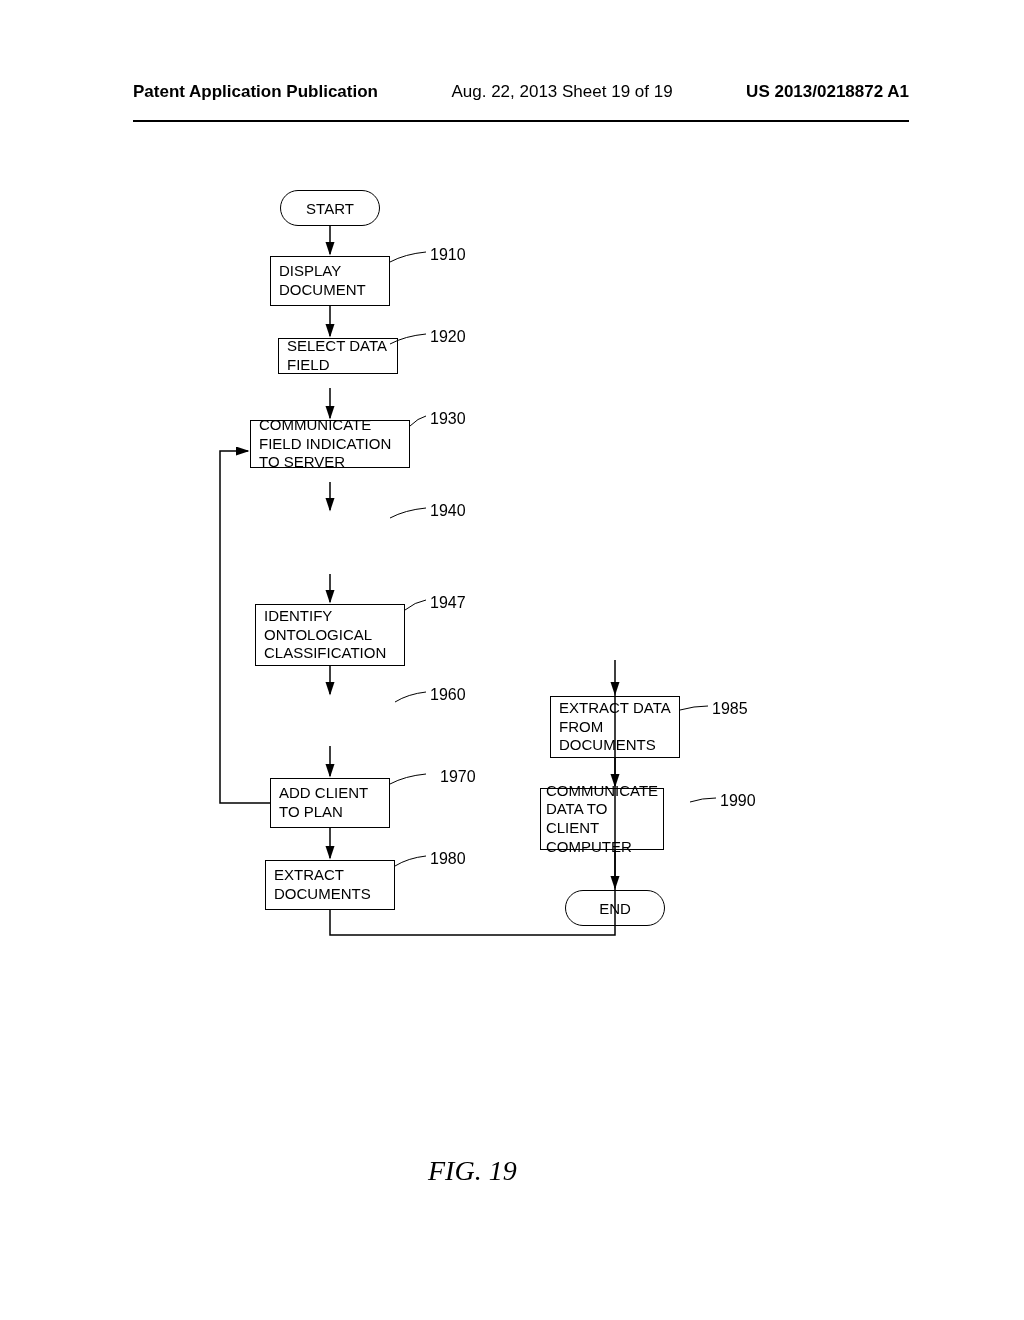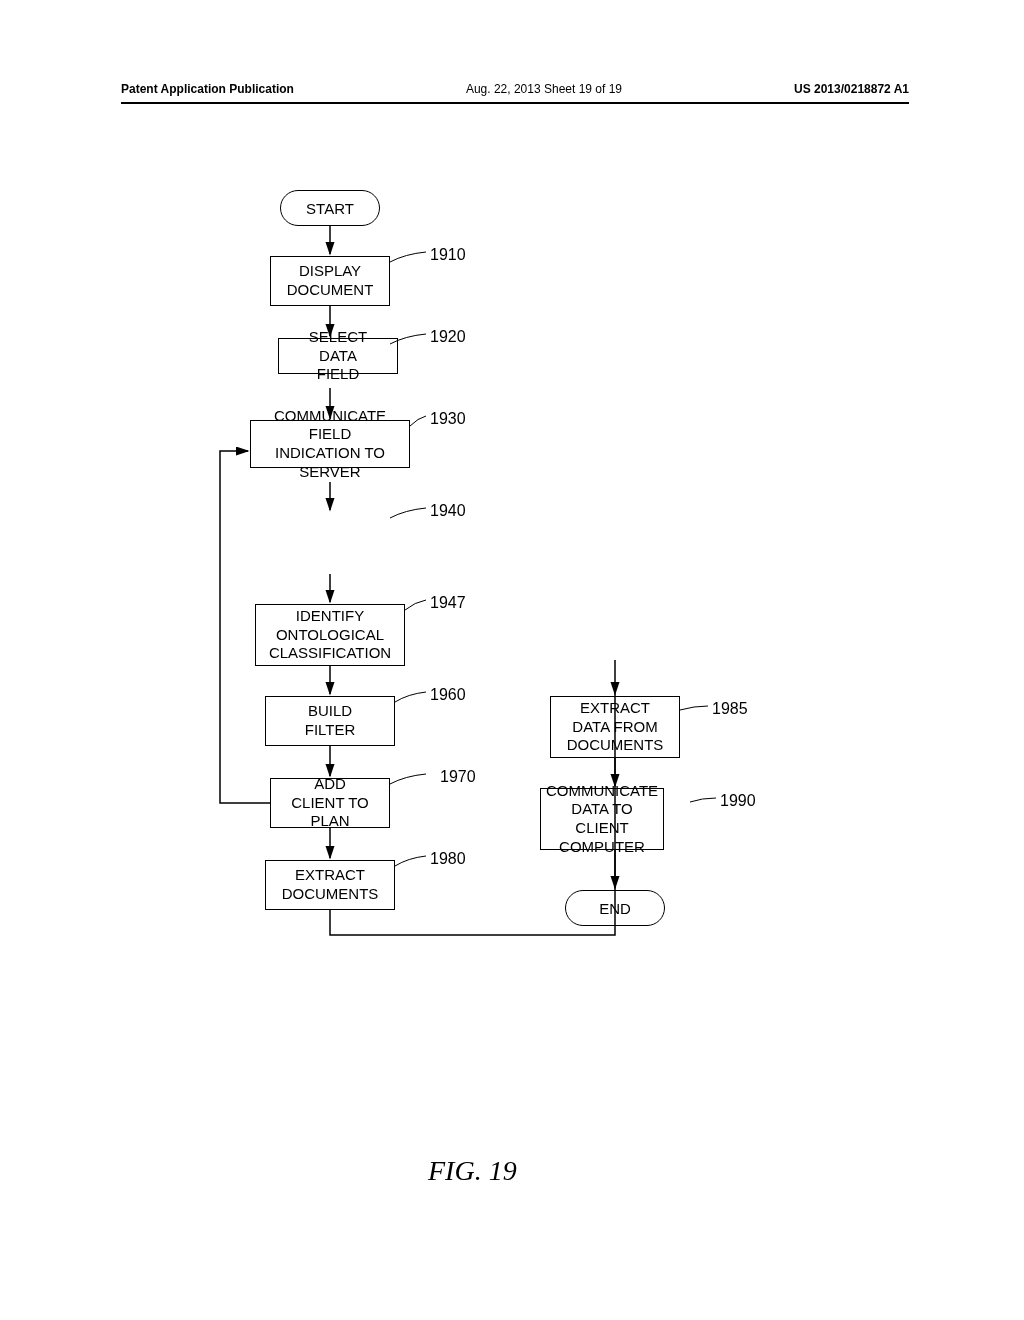--- a/index.html
+++ b/index.html
@@ -10,49 +10,48 @@
     width: 1024px;
   }
   .page {
     width: 1024px;
     height: 1320px;
     position: relative;
   }
   .header {
     position: absolute;
     top: 82px;
-    left: 121px;
+    left: 133px;
     right: 115px;
     display: flex;
     justify-content: space-between;
-    font-size: 12px;
+    font-size: 17px;
     border-bottom: 2.5px solid #000;
-    padding-bottom: 6px;
+    padding-bottom: 18px;
   }
   .header .left { font-weight: bold; }
   .header .mid { }
   .header .right { font-weight: bold; }
   .diagram {
     position: absolute;
     top: 190px;
     left: 180px;
     width: 640px;
     height: 950px;
   }
   .box {
     position: absolute;
     border: 1.5px solid #000;
     background: #fff;
-    text-align: center;
     font-size: 15px;
     line-height: 1.25;
     display: flex;
     align-items: center;
     justify-content: center;
-    padding: 4px 18px;
+    padding: 4px 8px;
     box-sizing: border-box;
   }
   .term {
     position: absolute;
     border: 1.5px solid #000;
     background: #fff;
     text-align: center;
     font-size: 15px;
     border-radius: 22px;
     display: flex;
@@ -102,21 +101,20 @@
     <div class="ref" style="left:250px; top:138px;">1920</div>
 
     <div class="box" style="left:70px; top:230px; width:160px; height:48px;">COMMUNICATE FIELD INDICATION TO SERVER</div>
     <div class="ref" style="left:250px; top:220px;">1930</div>
 
     <div class="ref" style="left:250px; top:312px;">1940</div>
 
     <div class="box" style="left:75px; top:414px; width:150px; height:62px;">IDENTIFY ONTOLOGICAL CLASSIFICATION</div>
     <div class="ref" style="left:250px; top:404px;">1947</div>
 
-    <div class="box" style="left:85px; top:506px; width:130px; height:50px;">BUILD FILTER</div>
     <div class="ref" style="left:250px; top:496px;">1960</div>
 
     <div class="box" style="left:90px; top:588px; width:120px; height:50px;">ADD CLIENT TO PLAN</div>
     <div class="ref" style="left:260px; top:578px;">1970</div>
 
     <div class="box" style="left:85px; top:670px; width:130px; height:50px;">EXTRACT DOCUMENTS</div>
     <div class="ref" style="left:250px; top:660px;">1980</div>
 
     <div class="box" style="left:370px; top:506px; width:130px; height:62px;">EXTRACT DATA FROM DOCUMENTS</div>
     <div class="ref" style="left:532px; top:510px;">1985</div>

